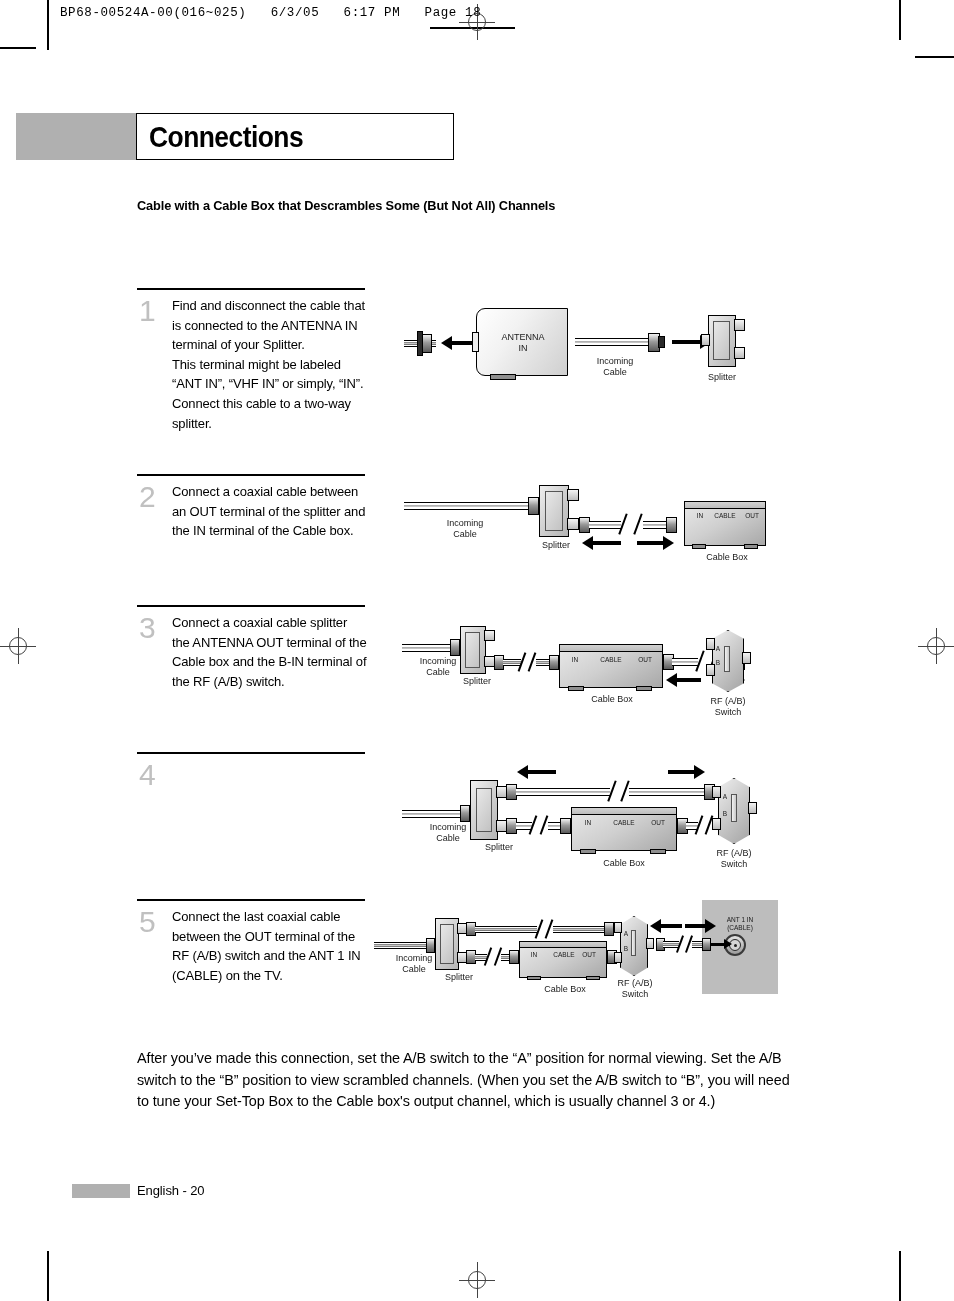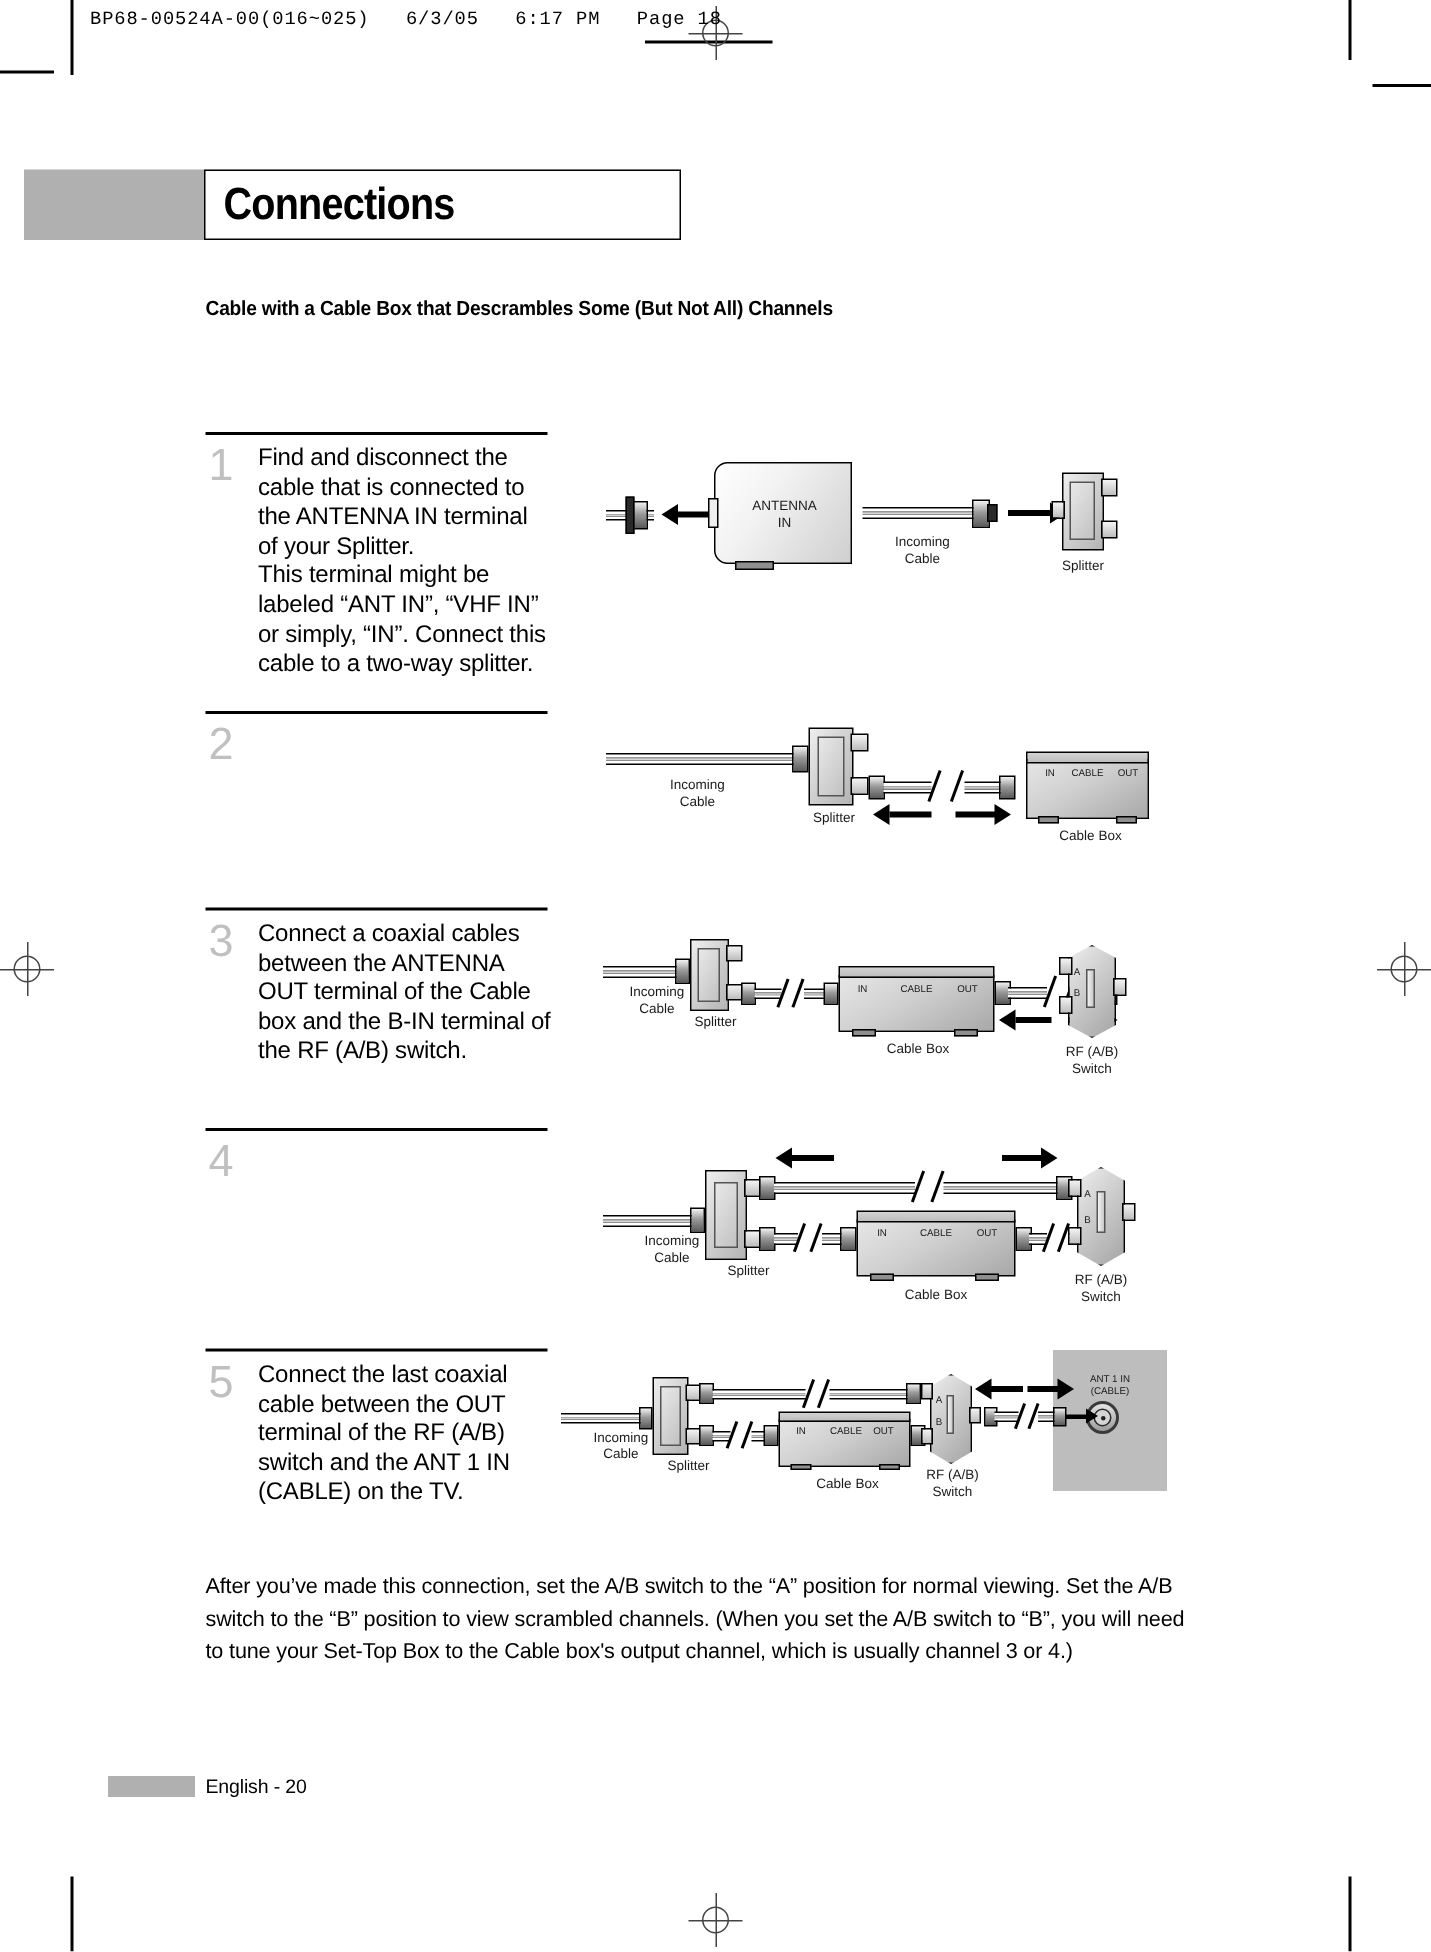--- a/index.html
+++ b/index.html
@@ -93,21 +93,21 @@
     width: 228px; height: 2px; background: #000;
   }
   .step .num {
     position: absolute; left: 2px; top: 8px;
     font-size: 30px; color: #c0c0c0; line-height: 30px;
     font-weight: normal;
   }
   .step .txt {
     position: absolute; left: 35px; top: 8px;
     width: 196px;
-    font-size: 16px; line-height: 19.6px;
+    font-size: 13px; line-height: 19.6px;
     letter-spacing: -0.15px;
   }
 
   
   .closing {
     position: absolute;
     left: 137px; top: 1048px;
     width: 655px;
     font-size: 14.4px;
     line-height: 21.5px;
@@ -302,26 +302,27 @@
   <div class="step" style="top:288px;height:170px;">
     <div class="rule"></div>
     <div class="num">1</div>
     <div class="txt" style="white-space:pre-line;">Find and disconnect the cable that is connected to the ANTENNA IN terminal of your Splitter.
 This terminal might be labeled “ANT IN”, “VHF IN” or simply, “IN”. Connect this cable to a two-way splitter.</div>
   </div>
 
   <div class="step" style="top:474px;height:130px;">
     <div class="rule"></div>
     <div class="num">2</div>
+    <div class="txt">Connect a coaxial cable between an OUT terminal of the splitter and the IN terminal of the Cable box.</div>
   </div>
 
   <div class="step" style="top:605px;height:140px;">
     <div class="rule"></div>
     <div class="num">3</div>
-    <div class="txt">Connect a coaxial cables between the ANTENNA OUT terminal of the Cable box and the B-IN terminal of the RF (A/B) switch.</div>
+    <div class="txt">Connect a coaxial cable splitter the ANTENNA OUT terminal of the Cable box and the B-IN terminal of the RF (A/B) switch.</div>
   </div>
 
   <div class="step" style="top:752px;height:140px;">
     <div class="rule"></div>
     <div class="num">4</div>
   </div>
 
   <div class="step" style="top:899px;height:140px;">
     <div class="rule"></div>
     <div class="num">5</div>

